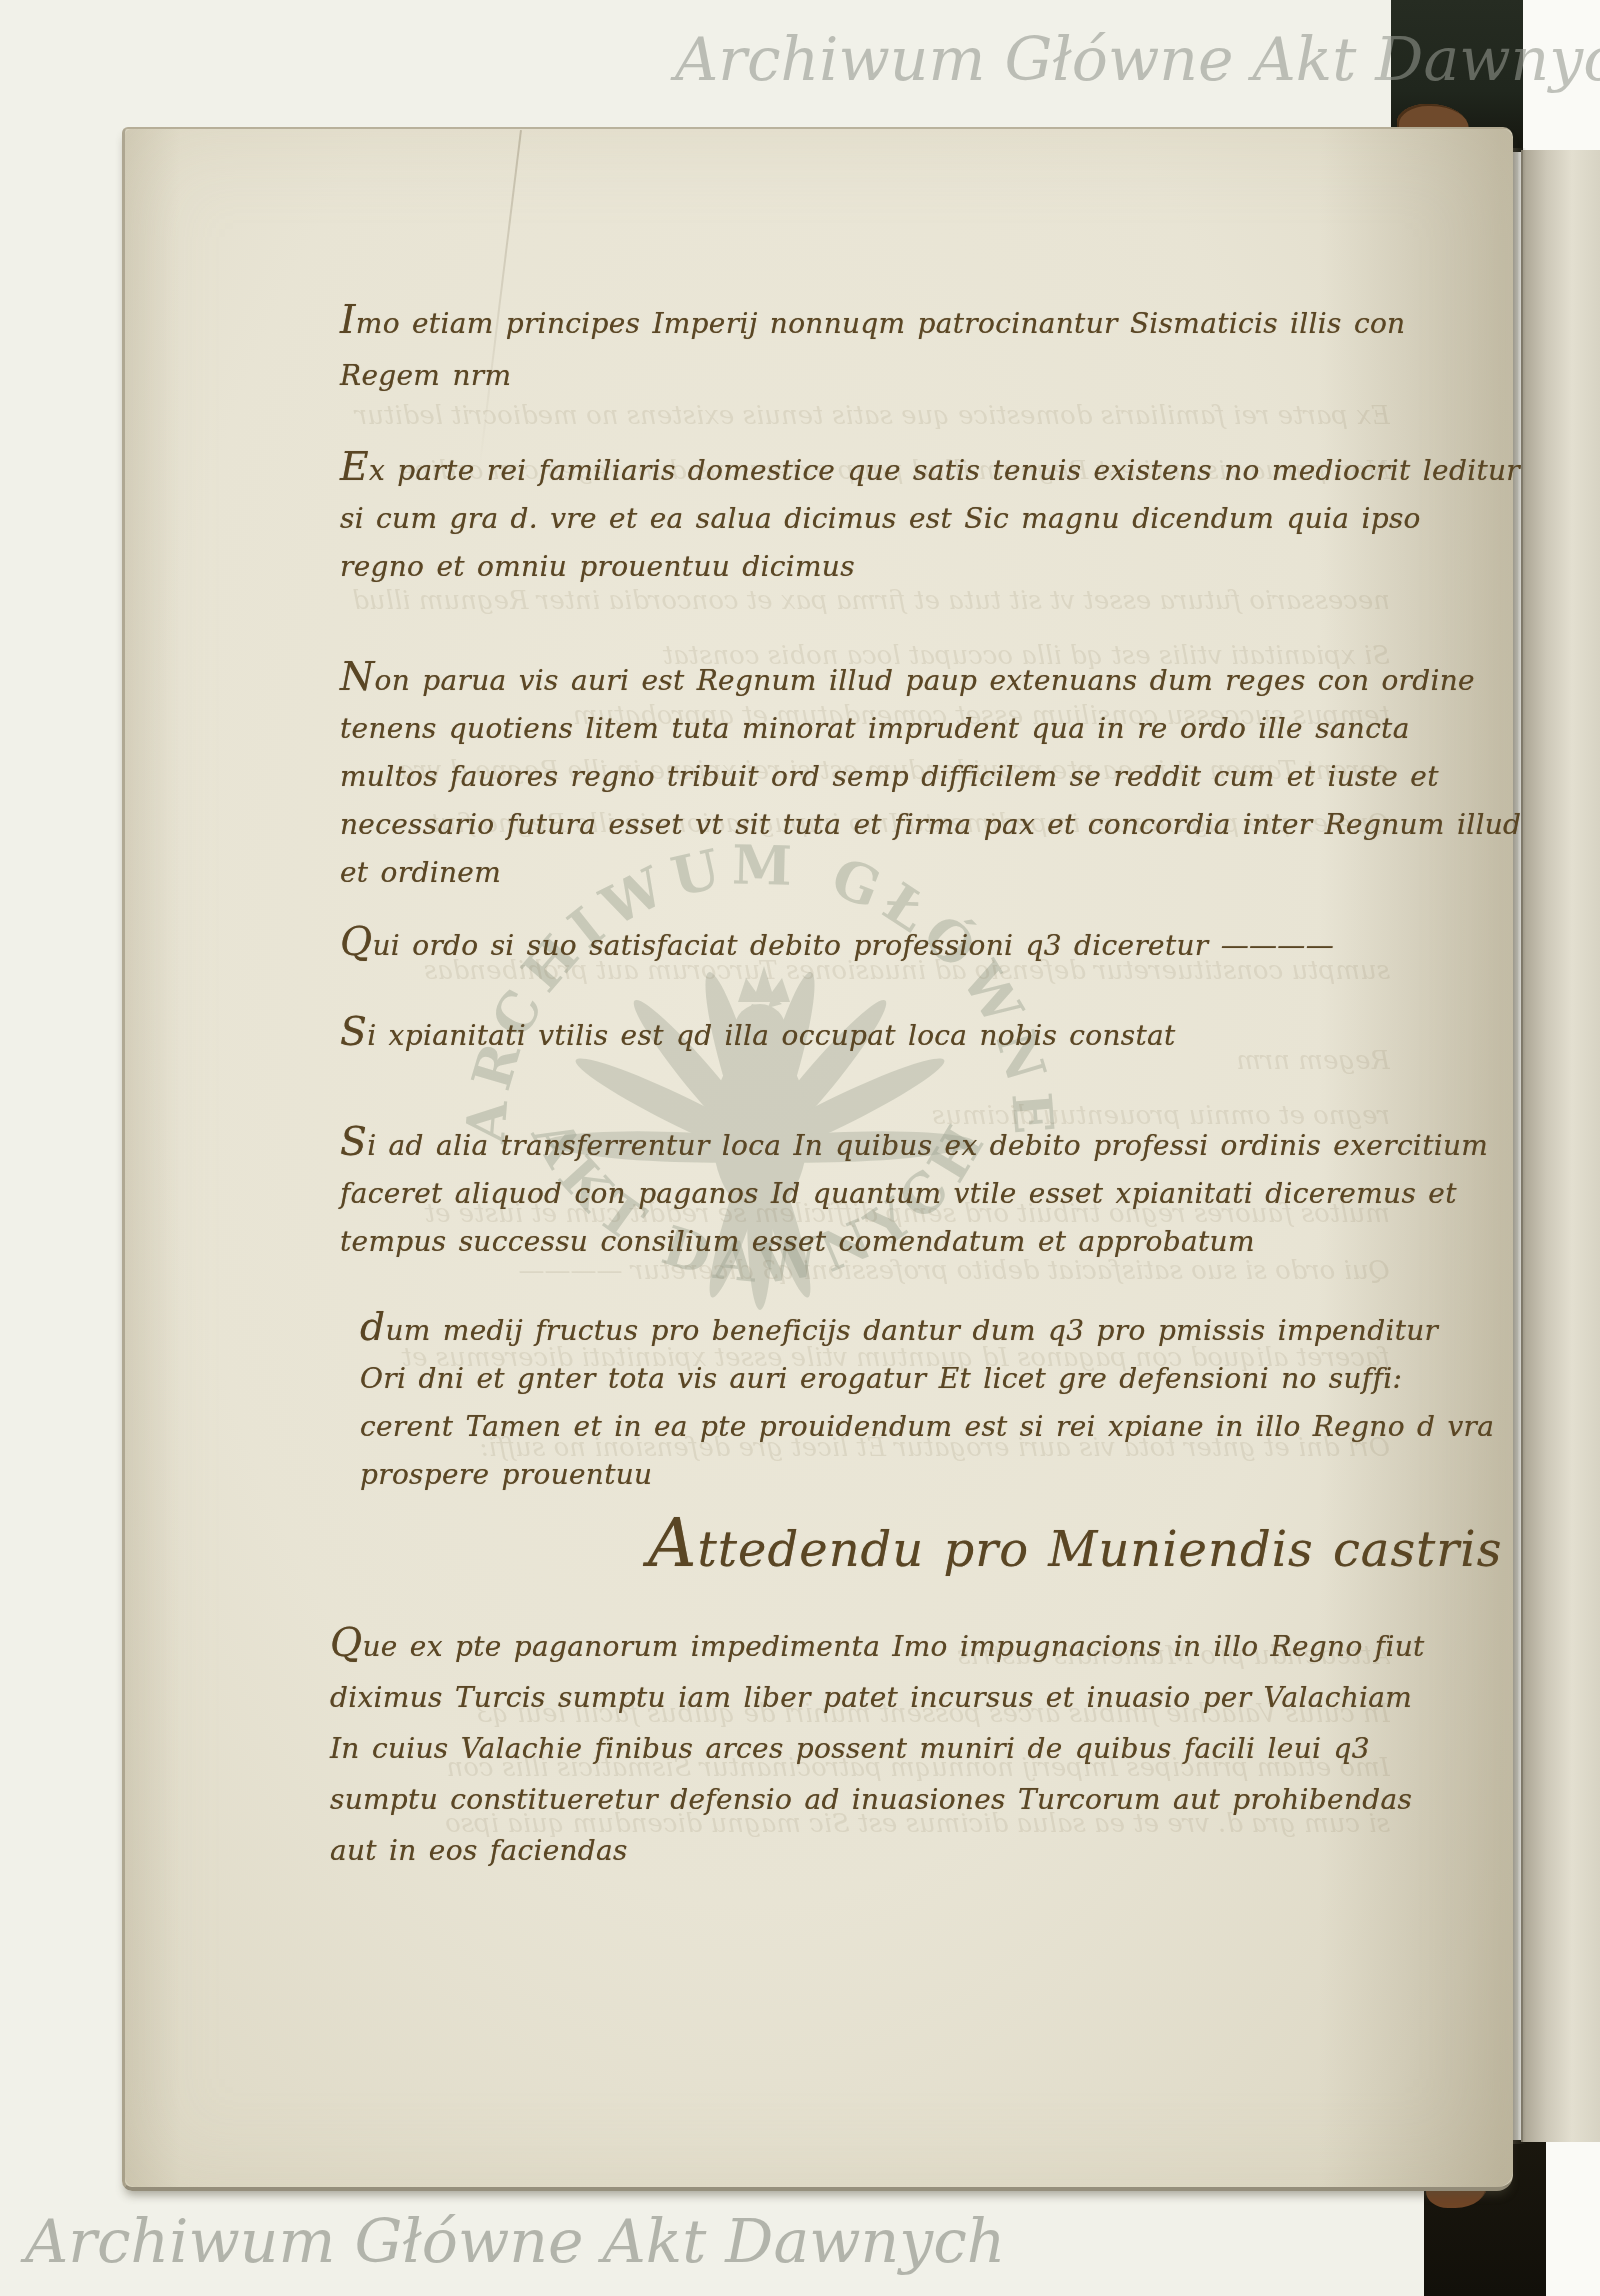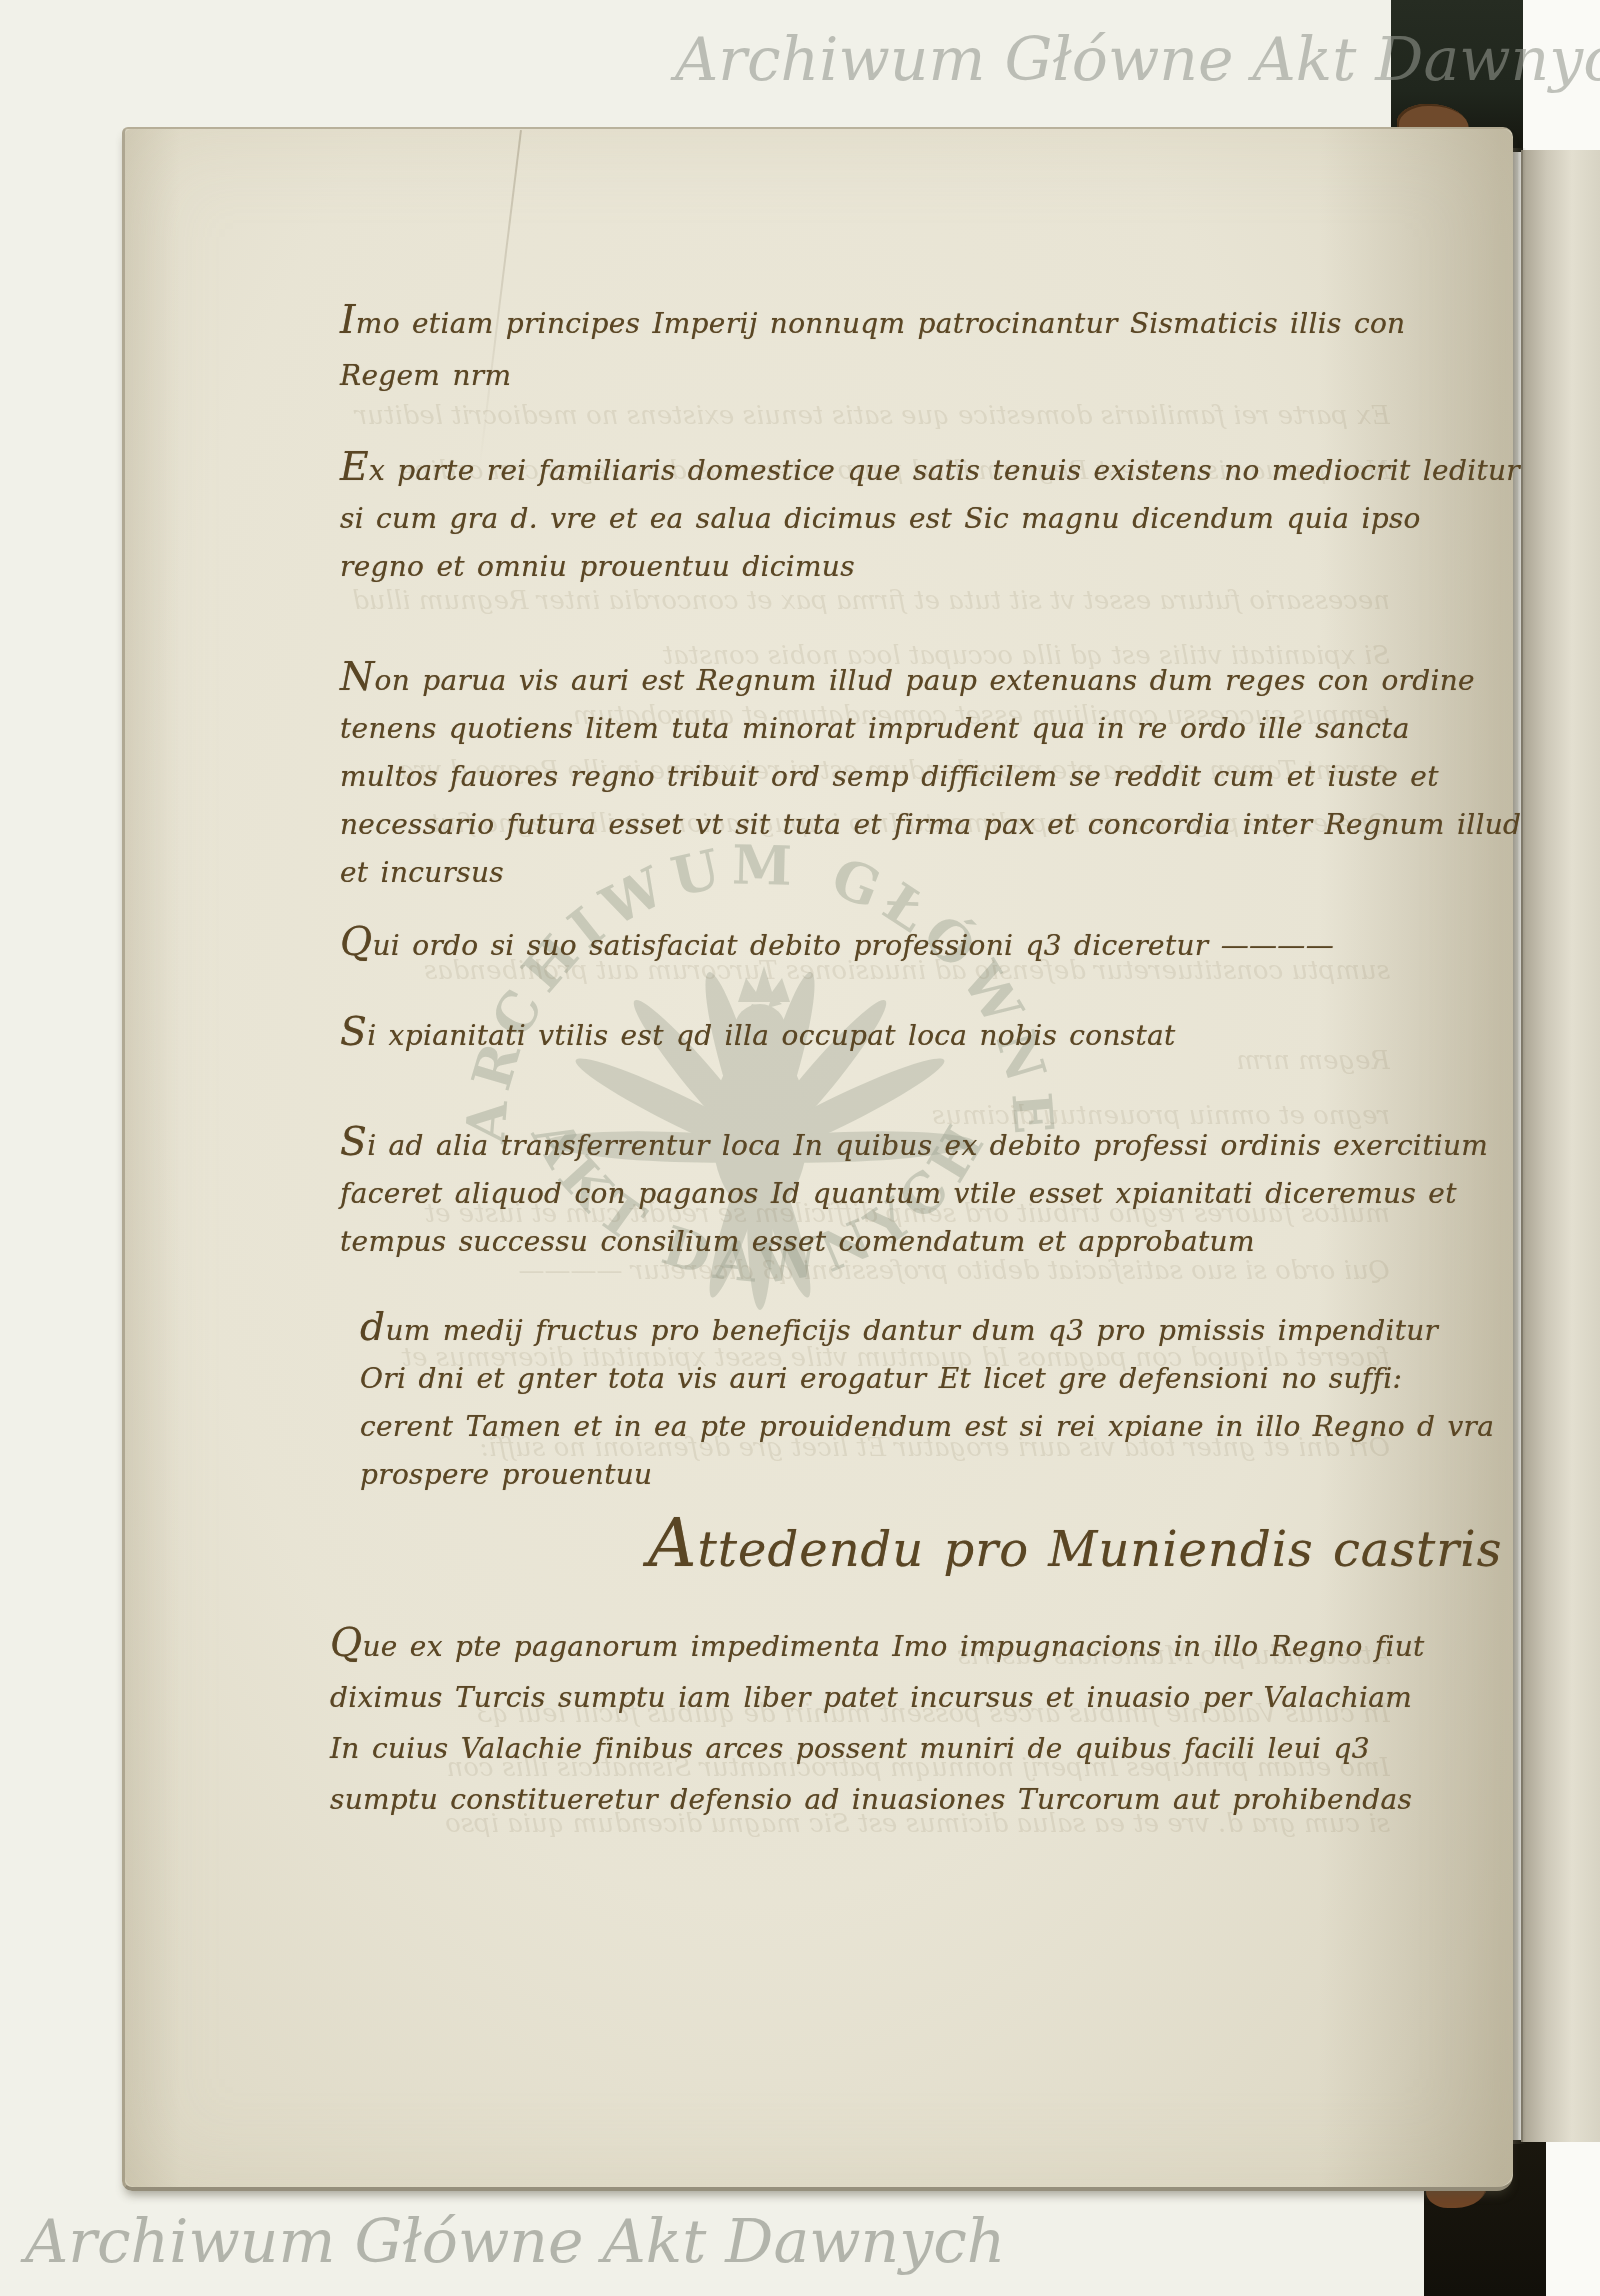--- a/index.html
+++ b/index.html
@@ -145,21 +145,21 @@
   <div class="ms-block b-p2">
       <div class="ms-line">Ex parte rei familiaris domestice que satis tenuis existens no mediocrit leditur</div>
       <div class="ms-line">si cum gra d. vre et ea salua dicimus est Sic magnu dicendum quia ipso</div>
       <div class="ms-line">regno et omniu prouentuu dicimus</div>
     </div>
   <div class="ms-block b-p3">
       <div class="ms-line">Non parua vis auri est Regnum illud paup extenuans dum reges con ordine</div>
       <div class="ms-line">tenens quotiens litem tuta minorat imprudent qua in re ordo ille sancta</div>
       <div class="ms-line">multos fauores regno tribuit ord semp difficilem se reddit cum et iuste et</div>
       <div class="ms-line">necessario futura esset vt sit tuta et firma pax et concordia inter Regnum illud</div>
-      <div class="ms-line">et incursus</div>
+      <div class="ms-line">et ordinem</div>
     </div>
   <div class="ms-block b-q1">
       <div class="ms-line">Qui ordo si suo satisfaciat debito professioni q3 diceretur ————</div>
     </div>
   <div class="ms-block b-q2">
       <div class="ms-line">Si xpianitati vtilis est qd illa occupat loca nobis constat</div>
     </div>
   <div class="ms-block b-p4">
       <div class="ms-line">Si ad alia transferrentur loca In quibus ex debito professi ordinis exercitium</div>
       <div class="ms-line">faceret aliquod con paganos Id quantum vtile esset xpianitati diceremus et</div>
@@ -172,18 +172,19 @@
       <div class="ms-line">prospere prouentuu</div>
     </div>
   <div class="ms-block b-head">
       <div class="ms-line">Attedendu pro Muniendis castris</div>
     </div>
   <div class="ms-block b-p6">
       <div class="ms-line">Que ex pte paganorum impedimenta Imo impugnacions in illo Regno fiut</div>
       <div class="ms-line">diximus Turcis sumptu iam liber patet incursus et inuasio per Valachiam</div>
       <div class="ms-line">In cuius Valachie finibus arces possent muniri de quibus facili leui q3</div>
       <div class="ms-line">sumptu constitueretur defensio ad inuasiones Turcorum aut prohibendas</div>
+      <div class="ms-line">aut in eos faciendas</div>
     </div>
 
   <div class="wm wm-top">Archiwum Główne Akt Dawnych</div>
   <div class="wm wm-bottom">Archiwum Główne Akt Dawnych</div>
 
 </div>
 
 </body></html>

